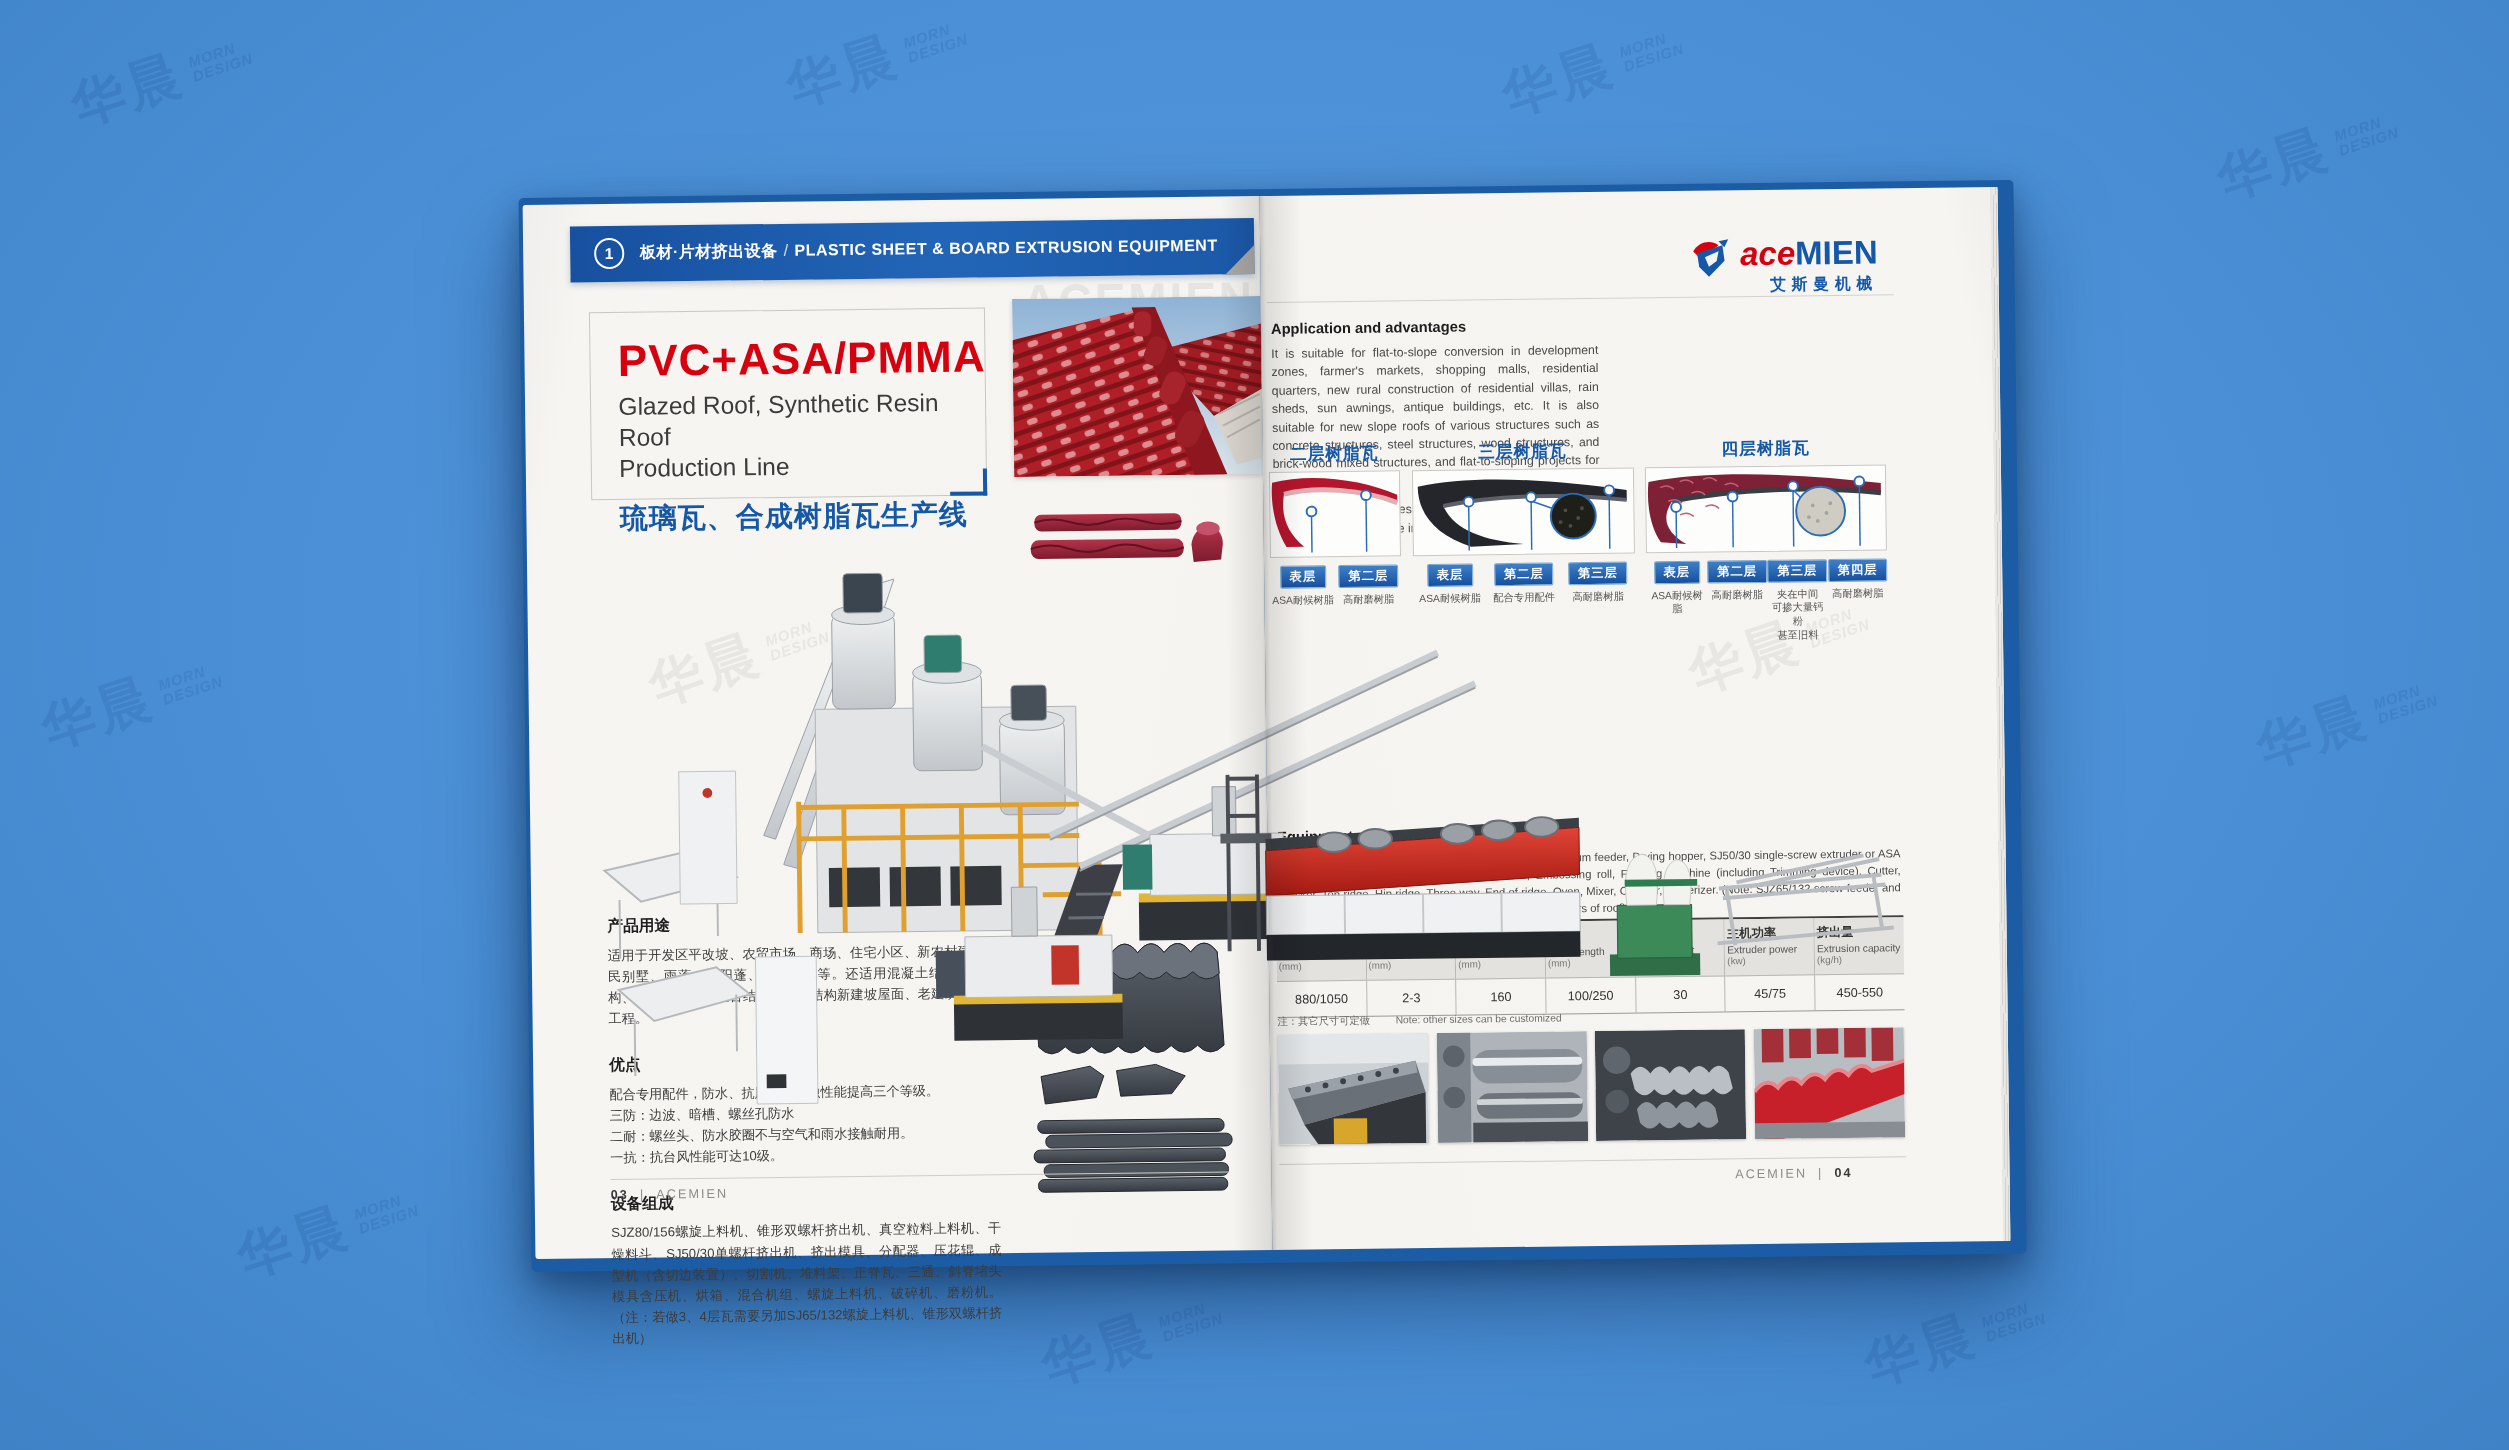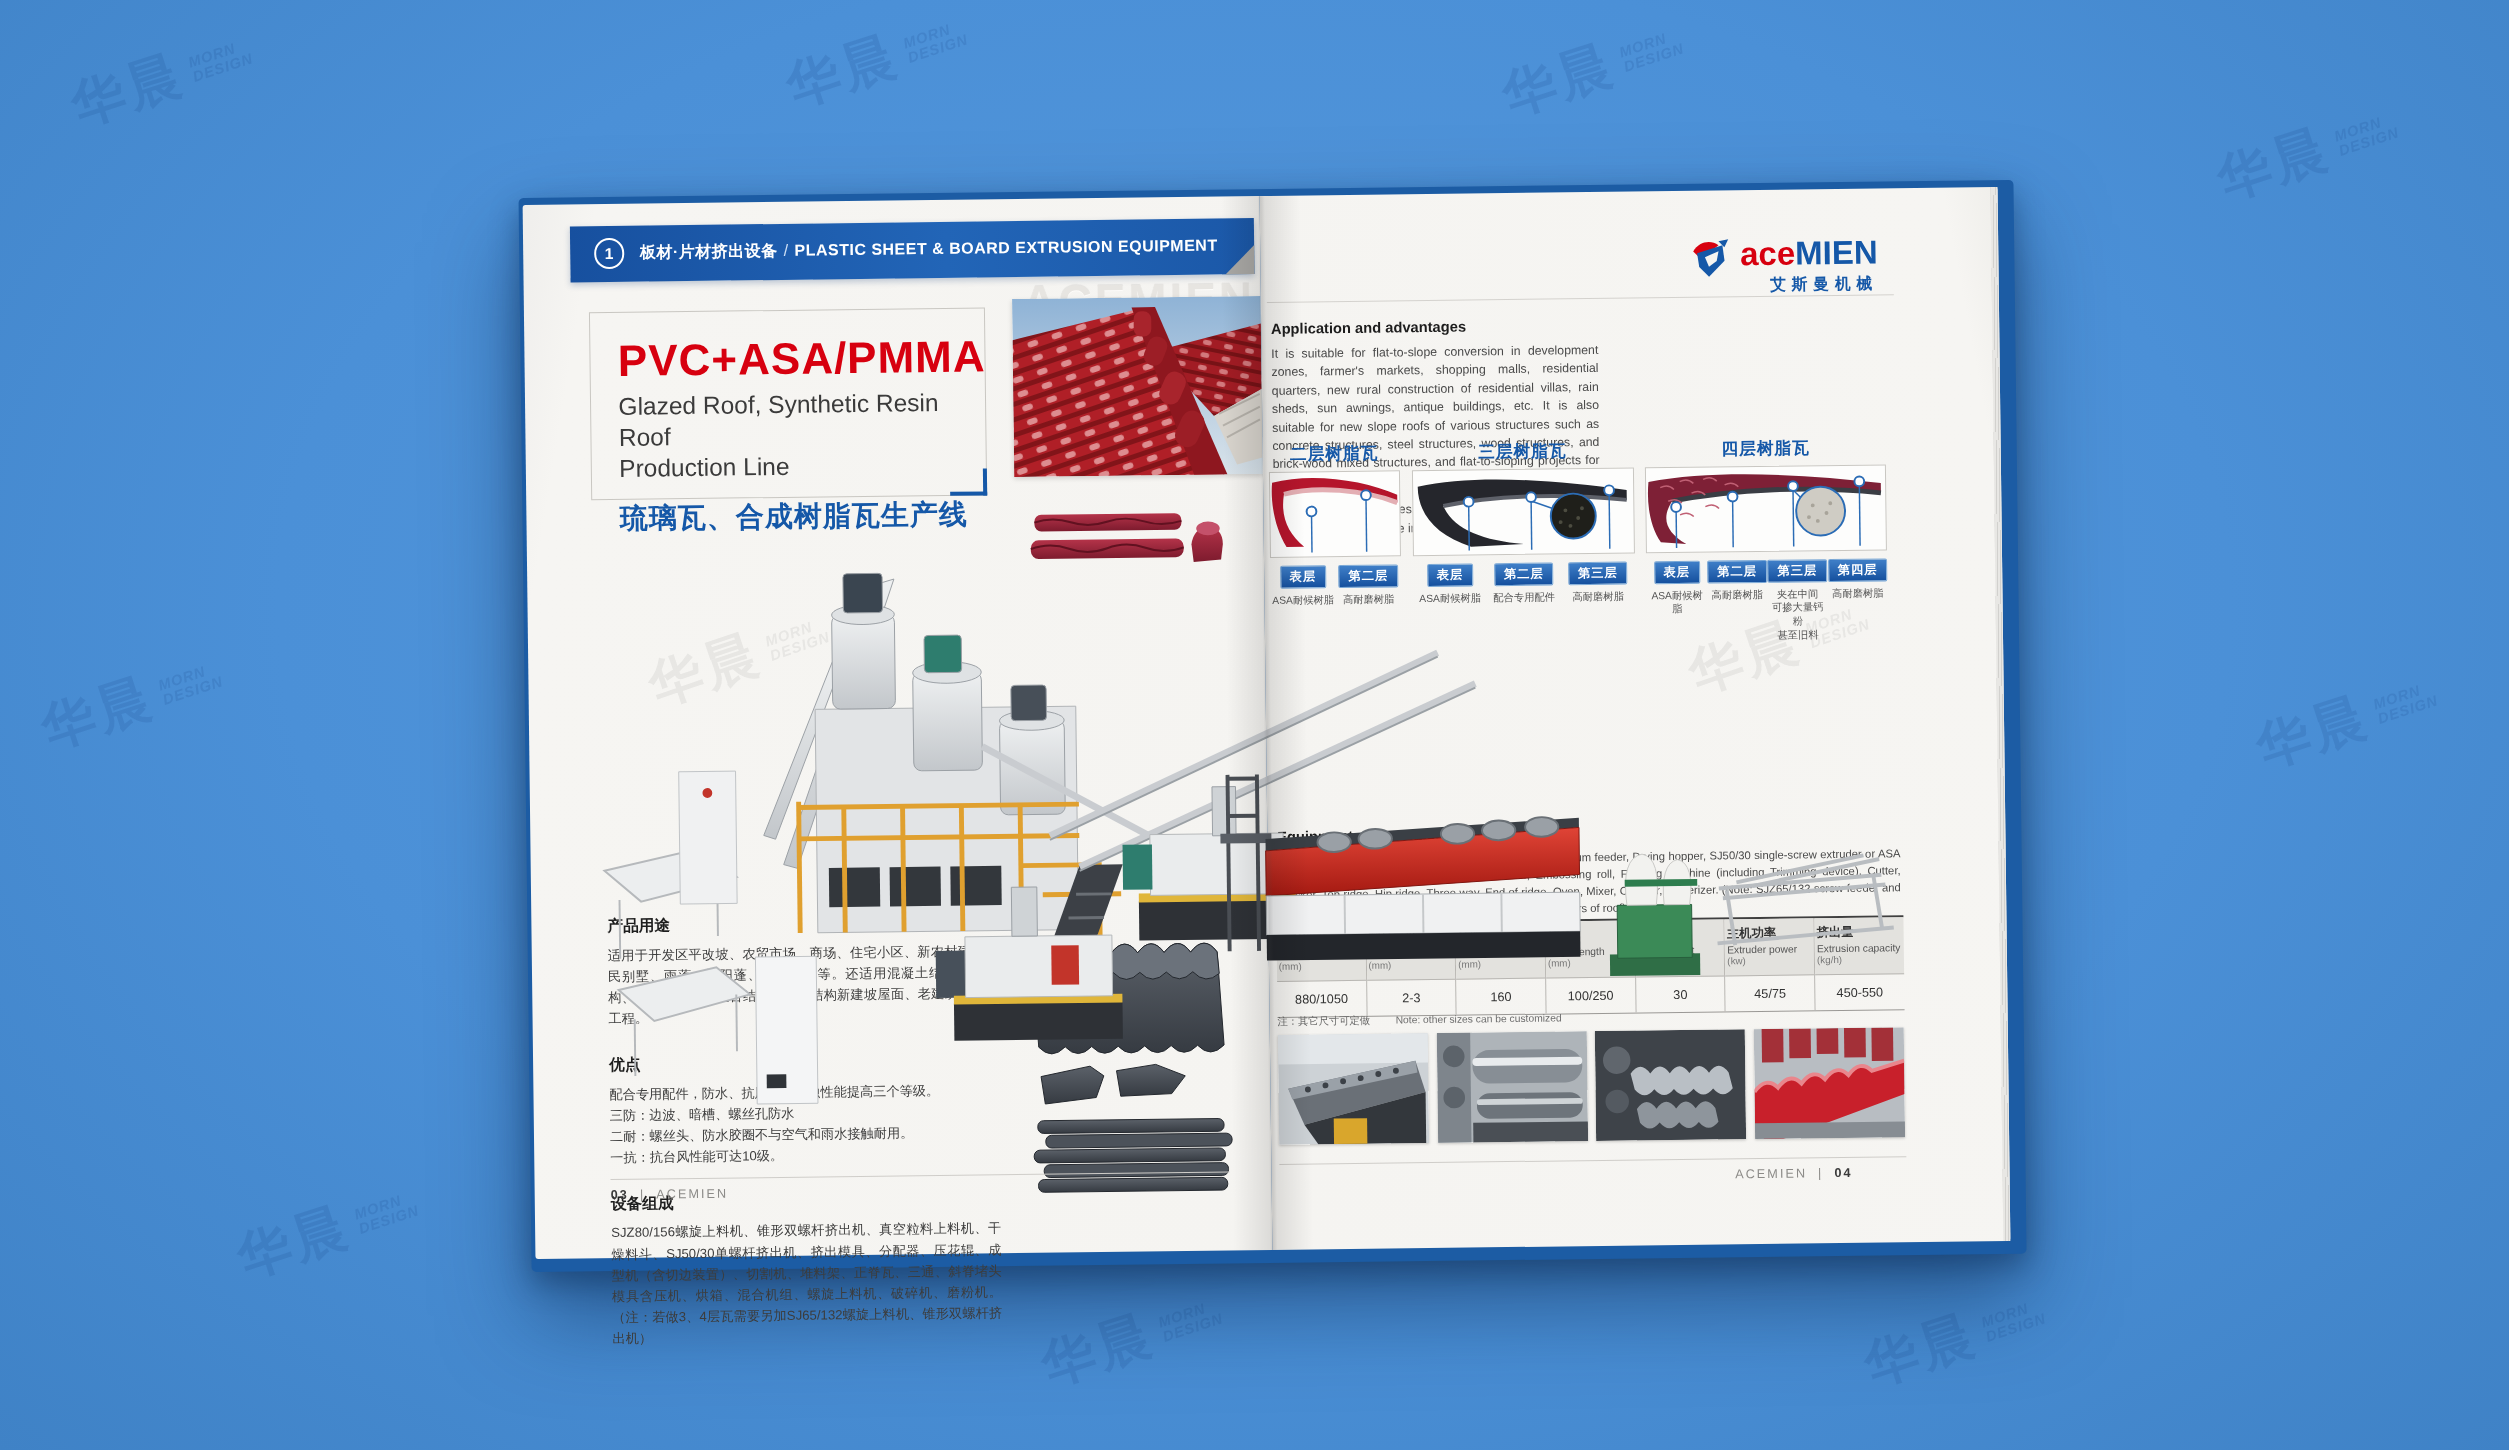--- a/index.html
+++ b/index.html
@@ -55,21 +55,21 @@
   .sec{margin-bottom:25.5px;}
   .sec h4{margin:0 0 7.8px 0;font-size:15.7px;color:#1e1e1e;}
   .sec p{margin:0;font-size:13.2px;line-height:1.6;color:#3c3c3c;text-align:justify;}
   .foot{position:absolute;font-size:12.7px;color:#8c8b88;letter-spacing:2px;}
   .foot b{color:#3a3a3a;}
   .foot-rule{position:absolute;height:1px;background:#cfcdc9;}
 
   
   .logo{position:absolute;left:429px;top:47px;display:flex;gap:9.8px;align-items:flex-start;}
   .logo .word{font-size:33px;font-weight:bold;line-height:1;letter-spacing:0;}
-  .logo .word .r{color:#d7000f;}
+  .logo .word .r{color:#d7000f;font-style:italic;}
   .logo .word .b{color:#1558a8;}
   .logo .sub{font-size:15.7px;color:#1558a8;font-weight:bold;letter-spacing:5.9px;margin-top:4.9px;text-align:right;}
   .toprule{position:absolute;left:5.9px;top:106px;width:627px;height:1px;background:#d4d2ce;}
   .app h3, .equip h3{margin:0 0 7.8px 0;font-size:14.7px;color:#1d1d1d;}
   .app p{margin:0 0 9.8px 0;font-size:12.3px;line-height:1.5;color:#4a4a4a;text-align:justify;}
   .equip p{margin:0;font-size:11.3px;line-height:1.5;color:#4a4a4a;text-align:justify;}
   .tiles-row{position:absolute;left:5.9px;top:247px;display:flex;gap:11.8px;}
   .tile-card{display:flex;flex-direction:column;}
   .tile-card .t{font-size:16.7px;font-weight:bold;color:#1558a8;text-align:center;margin-bottom:5.9px;letter-spacing:1px;}
   .tile-img{background:#fdfdfc;border:1px solid #c9c7c2;height:84px;}

